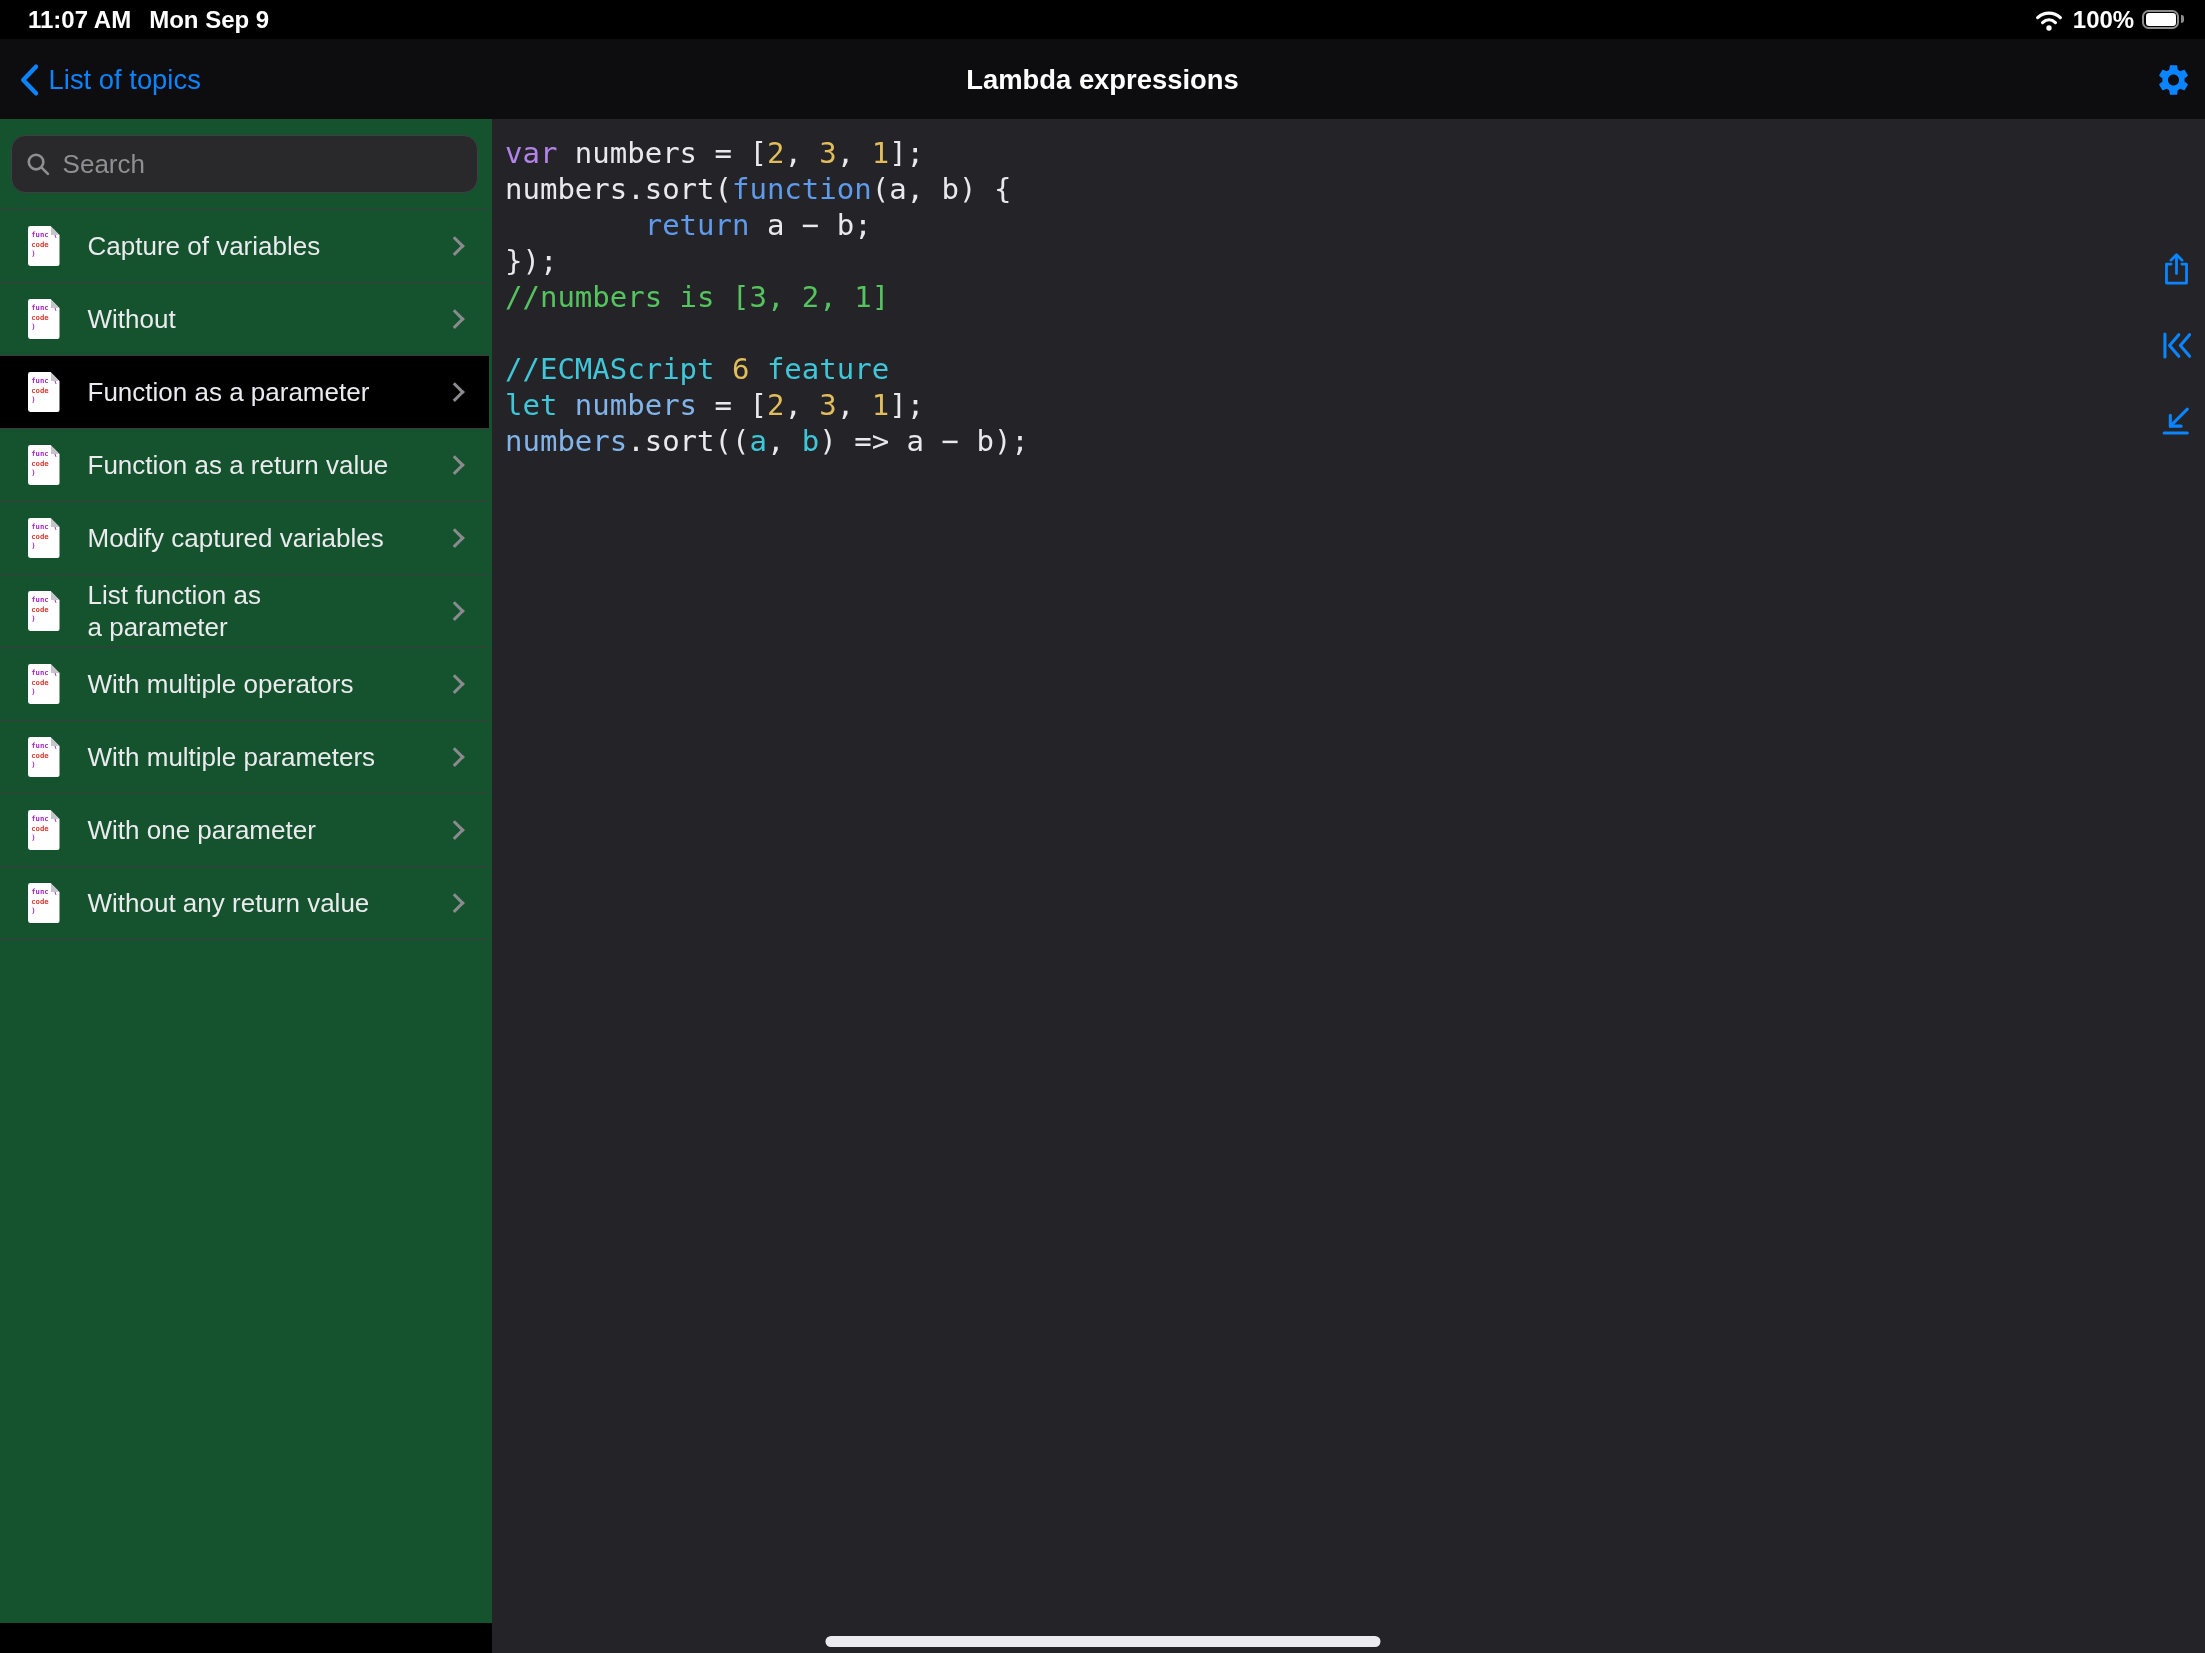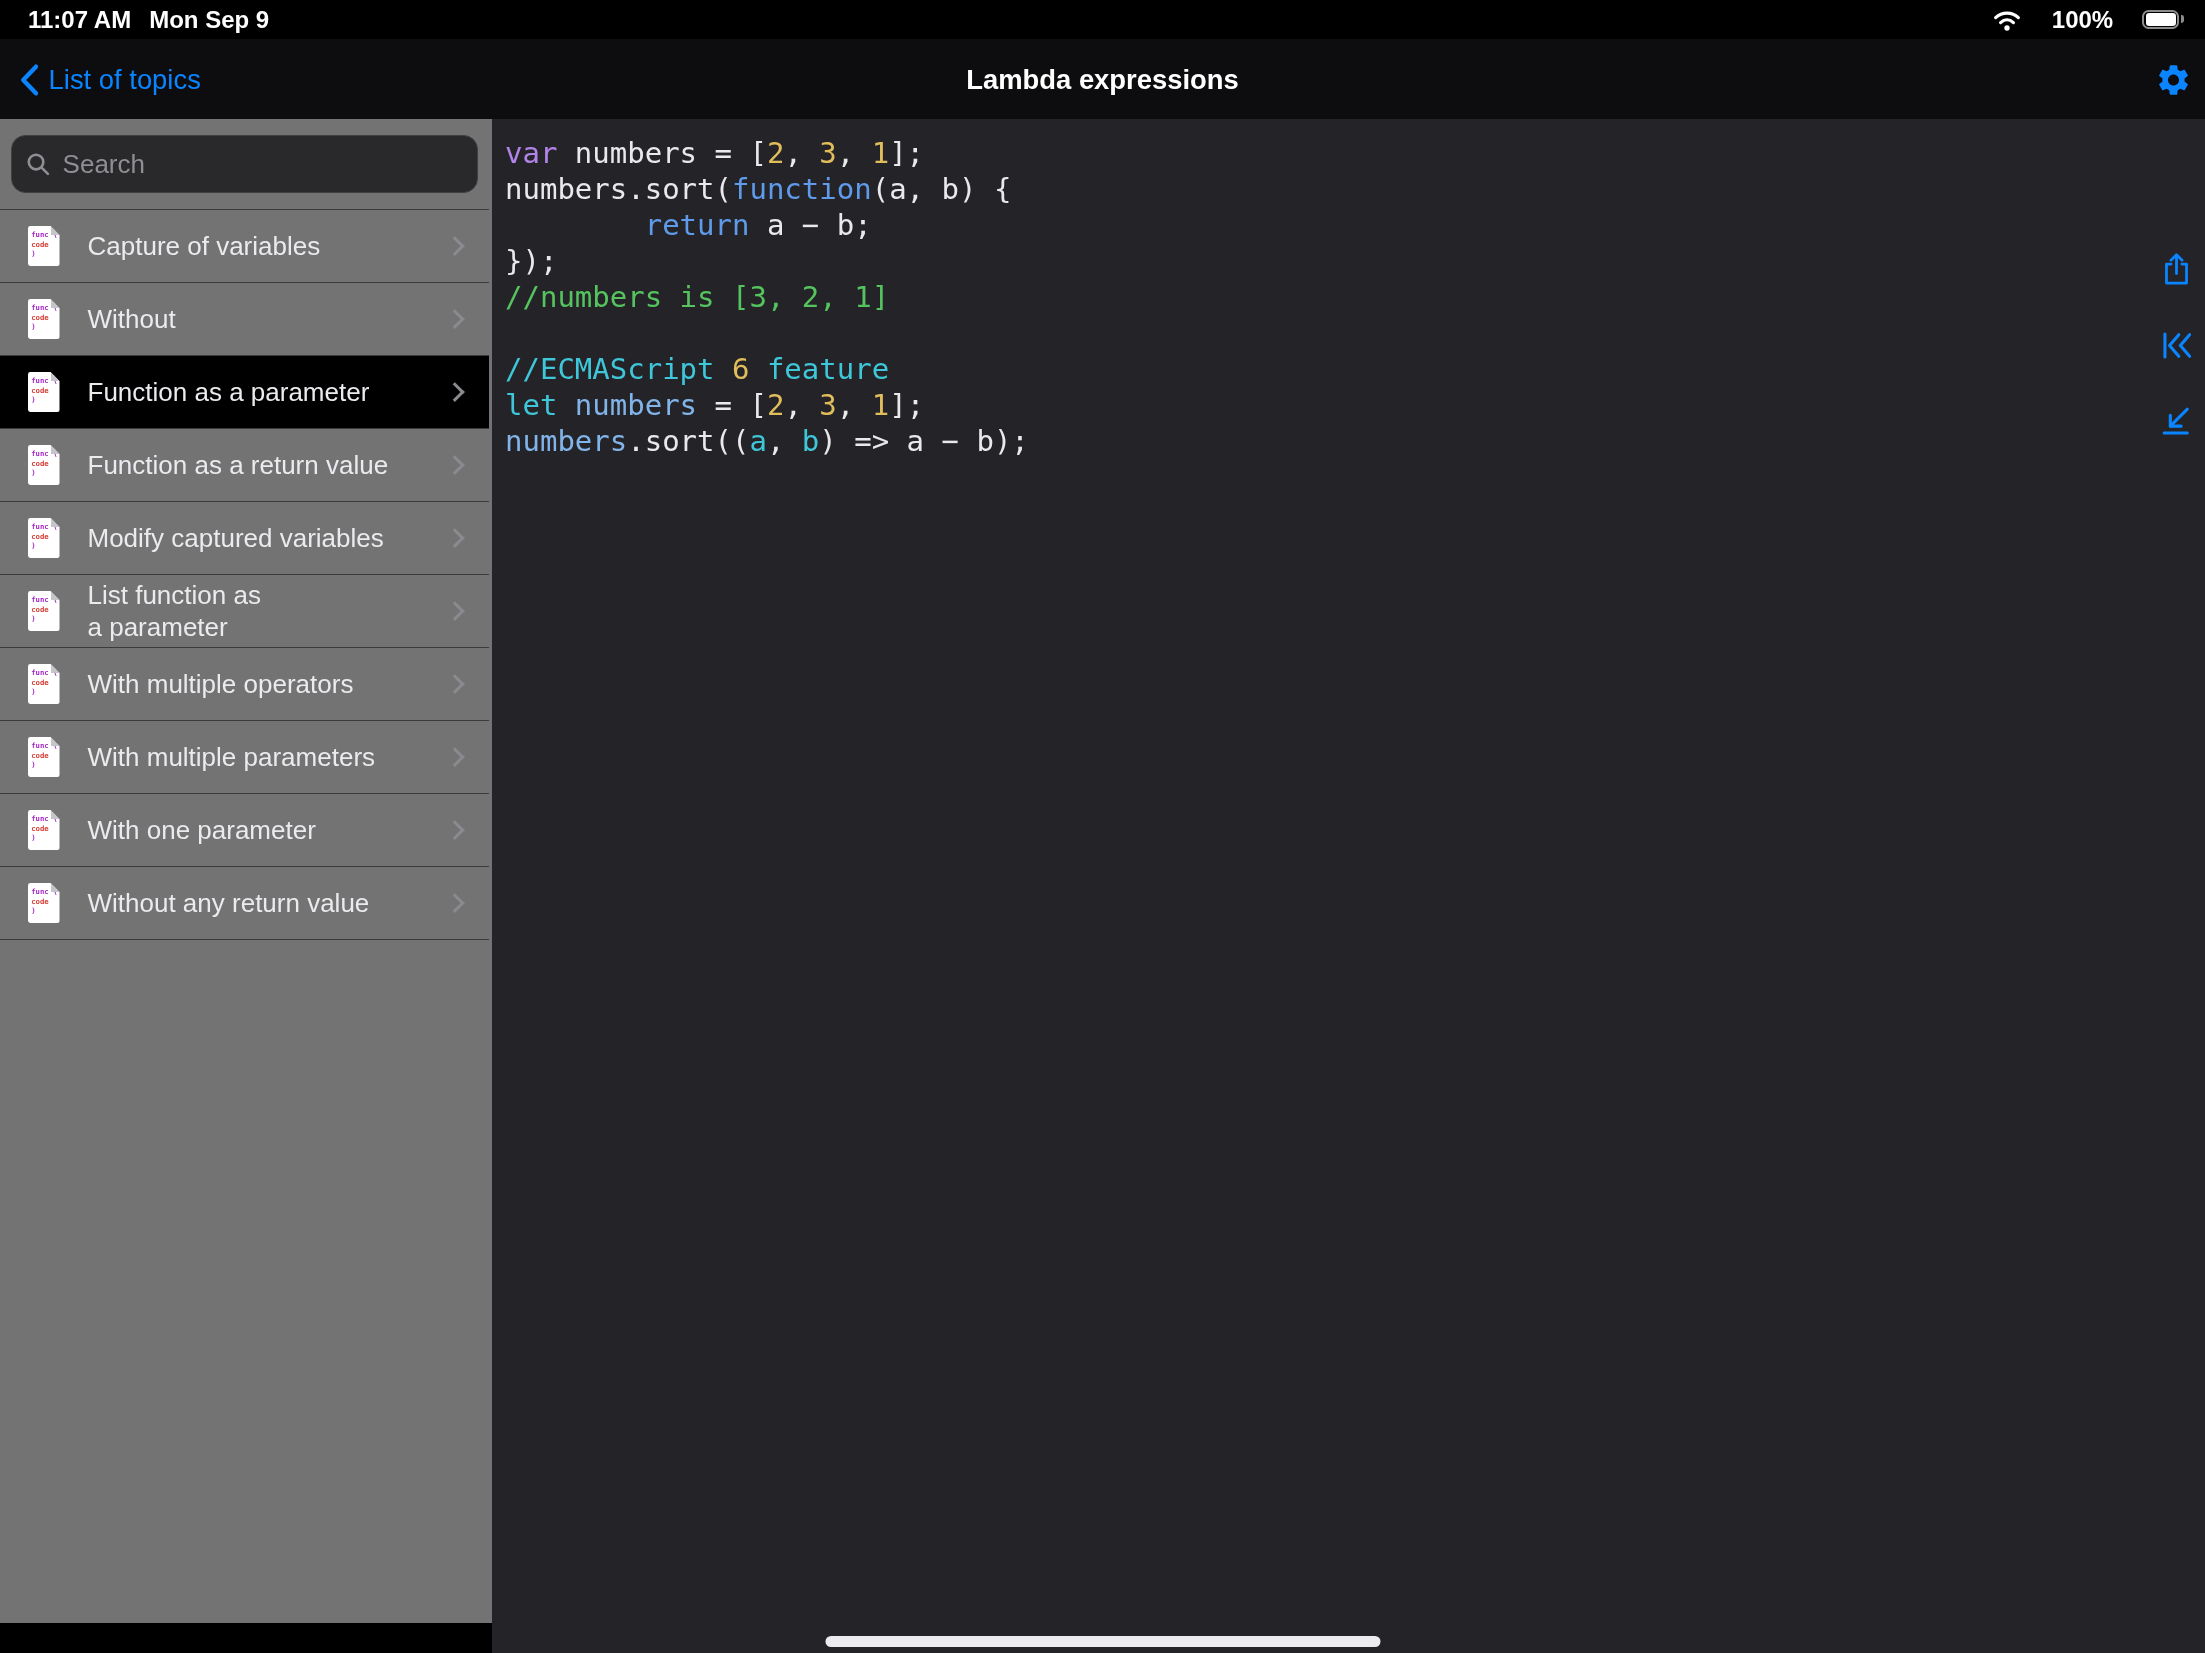--- a/index.html
+++ b/index.html
@@ -6,40 +6,40 @@
   html,body { background:#000; }
   .screen{
     position:relative; width:2205px; height:1653px; background:#000;
     font-family:"Liberation Sans",sans-serif; overflow:hidden; color:#fff;
   }
   
   .status-bar{ position:absolute; top:0; left:0; width:100%; height:39px;
     display:flex; align-items:center; justify-content:space-between;
     padding:0 21px 0 28px; color:#fff; font-size:24px; font-weight:700;text-align:right; }
   .status-left{ display:flex; gap:18px; align-items:center; }
-  .status-right{ display:flex; gap:29px; align-items:center; }
+  .status-right{ display:flex; gap:8px; align-items:center; }
   .battery{ display:flex; align-items:center; }
   .batt-body{ width:37px; height:19.4px; border:2.4px solid rgba(255,255,255,.55);
     border-radius:6.5px; padding:1.6px; }
   .batt-level{ display:block; width:100%; height:100%; background:#fff; border-radius:3.2px; }
   .batt-cap{ width:3.2px; height:8px; background:rgba(255,255,255,.55);
     border-radius:0 2.4px 2.4px 0; margin-left:1.6px; }
   
   .nav-bar{ position:absolute; top:39px; left:0; width:100%; height:81px;
     background:#0d0d0f; }
   .back-button{ position:absolute; left:18px; top:50%; transform:translateY(-50%);
     display:flex; align-items:center; gap:8px; color:var(--accent);
     font-size:27.4px; background:none; border:none; cursor:pointer; font-family:inherit; }
   .nav-title{ position:absolute; left:50%; top:50%; transform:translate(-50%,-50%);
     color:#fff; font-size:27.4px; font-weight:700; white-space:nowrap; }
   .gear-button{ position:absolute; right:13px; top:50%; transform:translateY(-50%);
     color:var(--accent); display:flex; background:none; border:none; cursor:pointer; }
   
   .sidebar{ position:absolute; top:119px; left:0; width:528px; height:1504px;
-    background:#737373; border-right:2.4px solid #000; }
+    background:#14532d; border-right:2.4px solid #000; }
   .search-field{ position:absolute; top:16px; left:11.3px; width:467px; height:58px;
     border-radius:14.5px; background:#29292c; border:1.6px solid #404044;
     display:flex; align-items:center; padding:0 13px; gap:11.3px; }
   .search-input{ flex:1; background:transparent; border:none; outline:none;
     color:#fff; font-size:26px; font-family:inherit; min-width:0; }
   .search-input::placeholder{ color:#8e8e93; }
   .topic-list{ position:absolute; top:90px; left:0; width:489px;
     border-top:1.6px solid #3b3b3f; }
   .topic-row{ display:flex; align-items:center; height:73px;
     border-bottom:1.6px solid #3b3b3f; padding-left:28px; cursor:pointer; }

